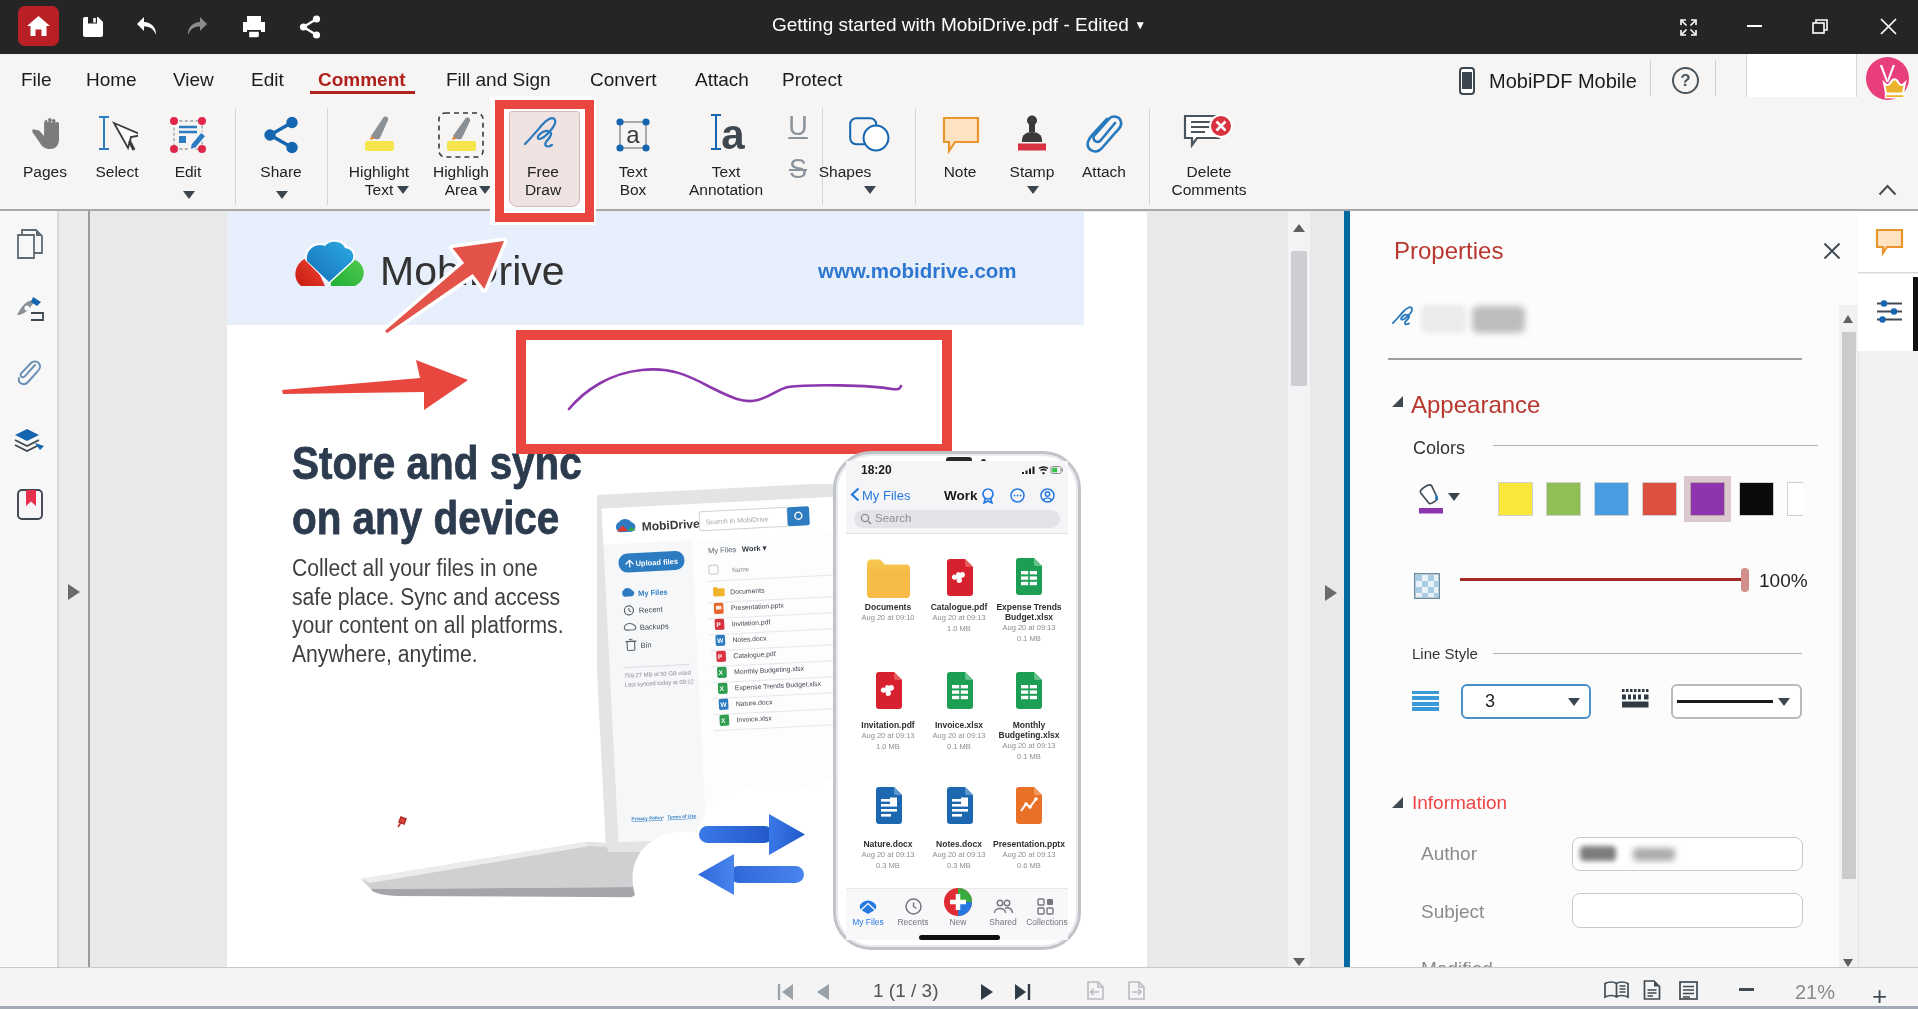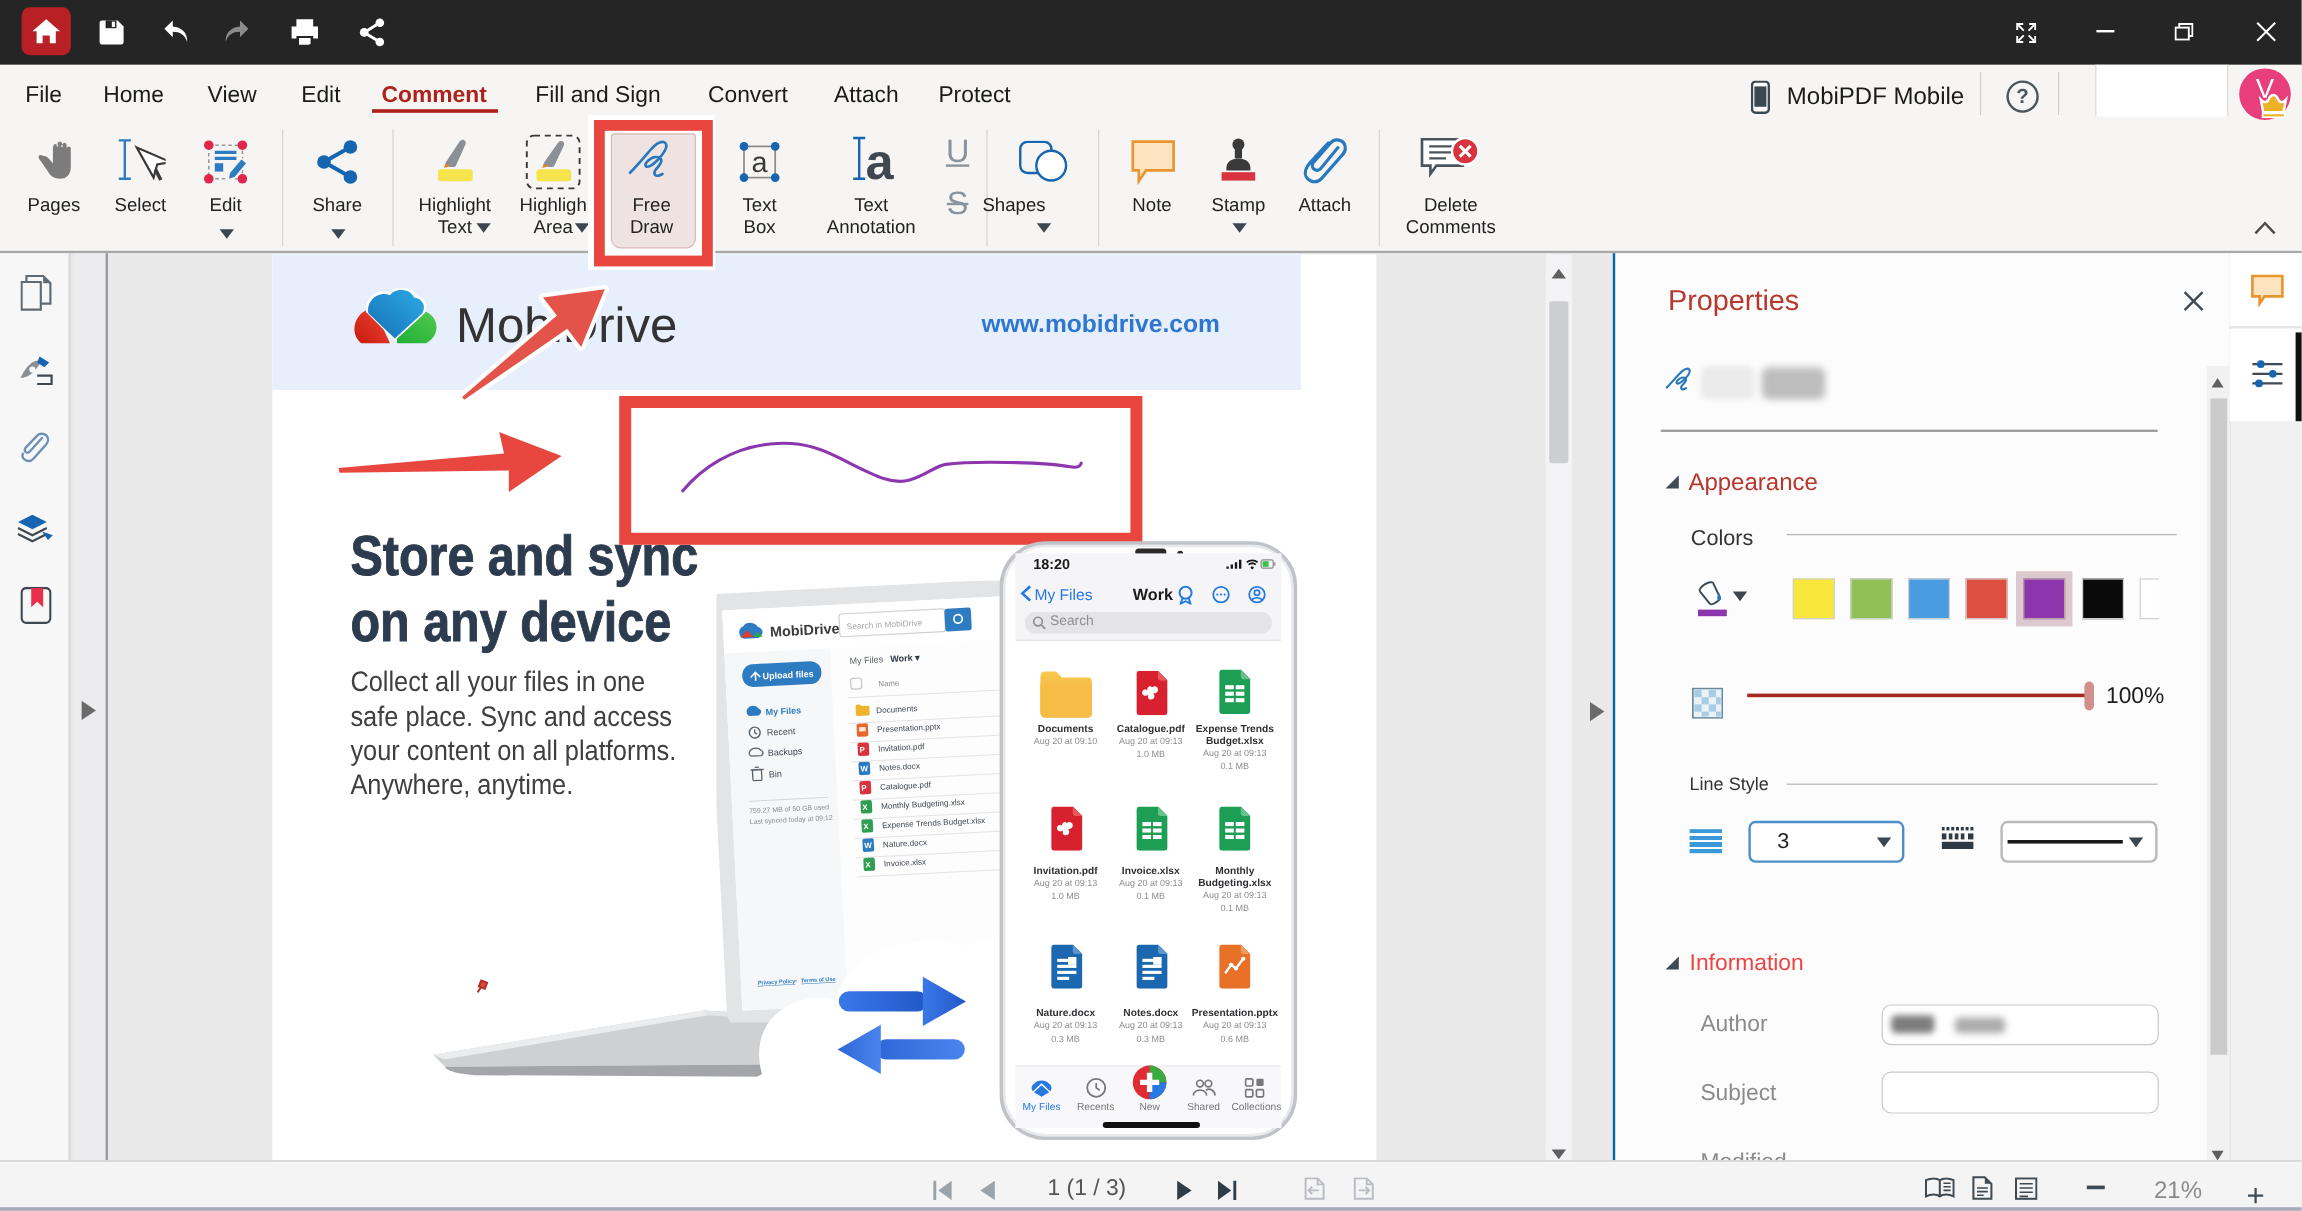--- a/index.html
+++ b/index.html
@@ -28,20 +28,21 @@
   <svg class="ic ab" style="left:242px;top:15px" width="24" height="24" viewBox="0 0 24 24">
       <path d="M5 7 V1 H19 V7 H23 V17 H19 V15 H5 V17 H1 V7 Z" fill="#fff"></path>
       <path d="M6.5 16 H17.5 V22 L15.5 23 H6.5 Z" fill="#fff" stroke="#252525" stroke-width="1.4"></path>
     </svg>
   <svg class="ic ab" style="left:299px;top:15px" width="22" height="24" viewBox="0 0 22 24">
       <circle cx="17.5" cy="4" r="3.6" fill="#fff"></circle>
       <circle cx="4.5" cy="12" r="3.6" fill="#fff"></circle>
       <circle cx="17.5" cy="20" r="3.6" fill="#fff"></circle>
       <path d="M4.5 12 L17.5 4 M4.5 12 L17.5 20" stroke="#fff" stroke-width="2.4"></path>
     </svg>
+  <div class="ab" style="left:0;top:14px;width:1918px;text-align:center;font-size:19px;color:#fff">Getting started with MobiDrive.pdf - Edited <span style="font-size:12px;position:relative;top:-2px">▼</span></div>
   <svg class="ic ab" style="left:1680px;top:19px" width="17" height="17" viewBox="0 0 17 17">
       <path d="M1 6 V1 H6 M11 1 H16 V6 M16 11 V16 H11 M6 16 H1 V11" stroke="#fff" stroke-width="1.6" fill="none"></path>
       <path d="M2 2 L6.5 6.5 M15 2 L10.5 6.5 M15 15 L10.5 10.5 M2 15 L6.5 10.5" stroke="#fff" stroke-width="1.6"></path>
     </svg>
   <div class="ab" style="left:1747px;top:25px;width:15px;height:2px;background:#fff"></div>
   <svg class="ic ab" style="left:1812px;top:19px" width="16" height="15" viewBox="0 0 16 15">
       <path d="M4 4 V1 H15 V11 H12" stroke="#fff" stroke-width="1.6" fill="none"></path>
       <rect x="1" y="4" width="11" height="10" stroke="#fff" stroke-width="1.6" fill="none"></rect>
     </svg>
   <svg class="ic ab" style="left:1880px;top:18px" width="17" height="17" viewBox="0 0 17 17">
@@ -585,33 +586,33 @@
   <div class="ab pt" style="left:171px;top:456px;width:60px;color:#76767c">Collections</div>
   <div class="ab" style="left:73px;top:474px;width:81px;height:5px;background:#111;border-radius:2.5px"></div>
 </div>
 
 <div class="ab" style="left:1288px;top:212px;width:22px;height:755px;background:#f3f3f5"></div>
 <div class="ab" style="left:1293px;top:224px;width:0;height:0;border-left:6px solid transparent;border-right:6px solid transparent;border-bottom:8px solid #5f5f5f"></div>
 <div class="ab" style="left:1291px;top:251px;width:16px;height:135px;background:#cdced2;border-radius:2px"></div>
 <div class="ab" style="left:1293px;top:958px;width:0;height:0;border-left:6px solid transparent;border-right:6px solid transparent;border-top:8px solid #5f5f5f"></div>
 <div class="ab" style="left:1325px;top:585px;width:0;height:0;border-top:8px solid transparent;border-bottom:8px solid transparent;border-left:12px solid #6a6a6a"></div>
 
-<div class="ab" style="left:1344px;top:211px;width:574px;height:756px;background:#fcfcfc;border-left:2px solid #0369a1;overflow:hidden">
+<div class="ab" style="left:1344px;top:211px;width:574px;height:756px;background:#fcfcfc;border-left:6px solid #0369a1;overflow:hidden">
   <div class="ab" style="left:44px;top:26px;font-size:24px;color:#b8372e">Properties</div>
   <svg class="ic ab" style="left:473px;top:31px" width="18" height="18" viewBox="0 0 18 18">
       <path d="M1.5 1.5 L16.5 16.5 M16.5 1.5 L1.5 16.5" stroke="#3f4a52" stroke-width="2"></path>
     </svg>
   <svg class="ic ab" style="left:41px;top:93px" width="24" height="28" viewBox="0 0 24 28">
       <path d="M2 19 C6 15 9 11 13 7 C16 3.5 20 2 21 4.5 C22 7 17 12 14 14.5 C10 17 9 15 11.5 12.5 C14 10 17 10 18 12 C18.7 14 16 15.5 14.5 17.5 C13 20 15 21.5 18 19.5" fill="none" stroke="#2878be" stroke-width="1.8" stroke-linecap="round"></path>
     </svg>
   <div class="ab" style="left:71px;top:94px;width:45px;height:28px;background:#ebebeb;border-radius:6px;filter:blur(2px)"></div>
   <div class="ab" style="left:122px;top:95px;width:53px;height:27px;background:#bdbdbd;border-radius:6px;filter:blur(3px)"></div>
   <div class="ab" style="left:38px;top:147px;width:414px;height:1.5px;background:#9f9f9f"></div>
   <div class="ab rtri" style="left:42px;top:185px"></div>
-  <div class="ab" style="left:61px;top:180px;font-size:20px;color:#b8372e">Appearance</div>
+  <div class="ab" style="left:61px;top:180px;font-size:24px;color:#b8372e">Appearance</div>
   <div class="ab" style="left:63px;top:227px;font-size:18px;color:#333">Colors</div>
   <div class="ab" style="left:143px;top:234px;width:325px;height:1.2px;background:#b3b3b3"></div>
   <svg class="ic ab" style="left:66px;top:270px" width="30" height="34" viewBox="0 0 30 34">
       <g transform="rotate(-32 13 13)">
         <ellipse cx="13" cy="7.5" rx="6.5" ry="2.8" fill="#fff" stroke="#3f4a52" stroke-width="1.6"></ellipse>
         <path d="M6.5 7.5 L8 20.5 C8 23 18 23 18 20.5 L19.5 7.5" fill="#fff" stroke="#3f4a52" stroke-width="1.6"></path>
       </g>
       <path d="M20.5 13 C18.5 16.5 18.5 19 20.5 19.7 C22.5 19 22.5 16.5 20.5 13 Z" fill="#2878be"></path>
       <rect x="3" y="27" width="24" height="5.5" fill="#8c35ad"></rect>
     </svg>

